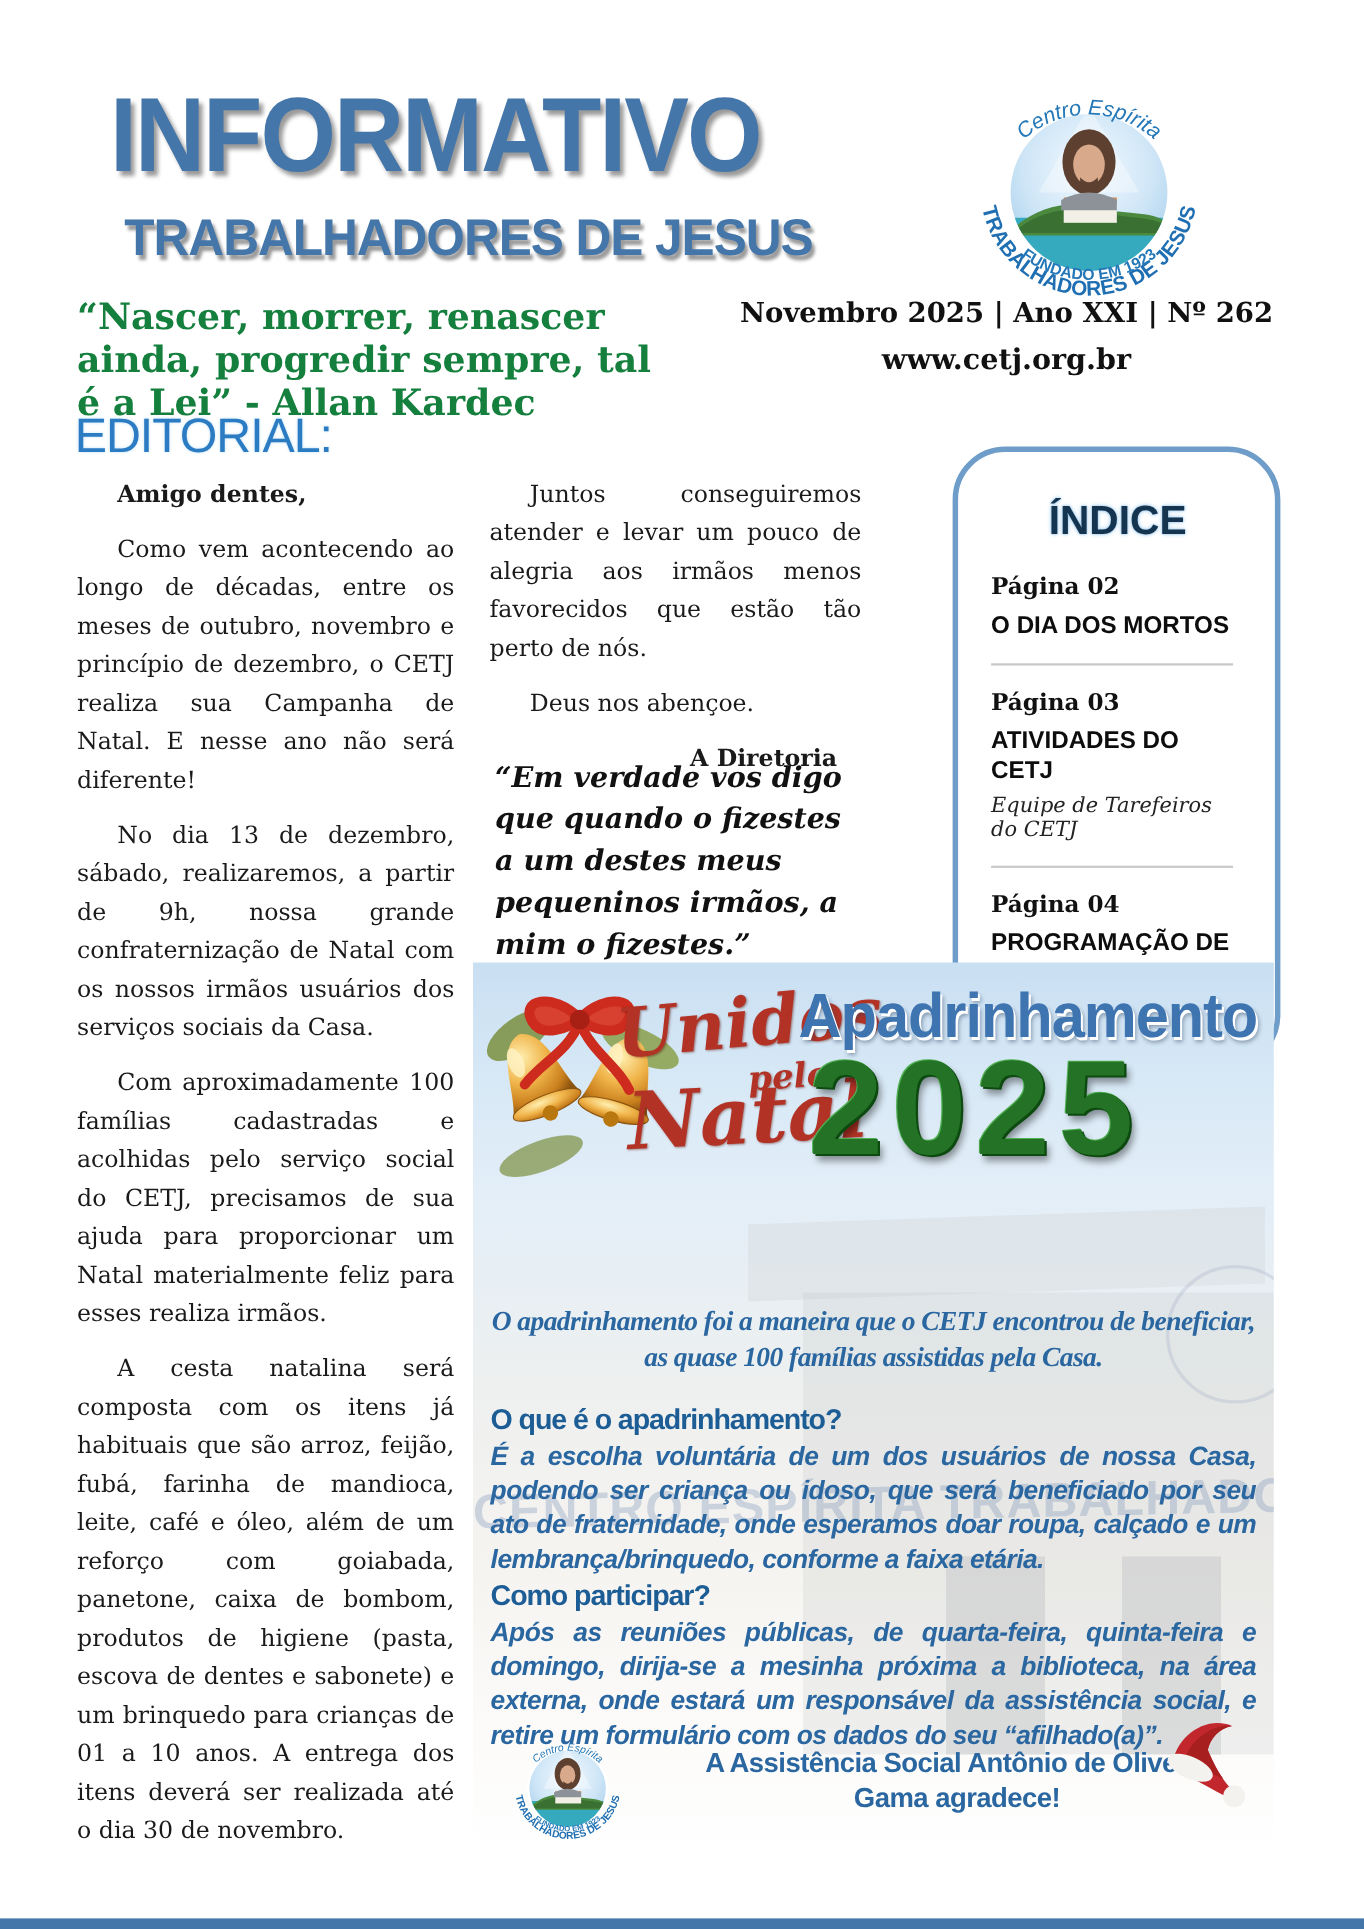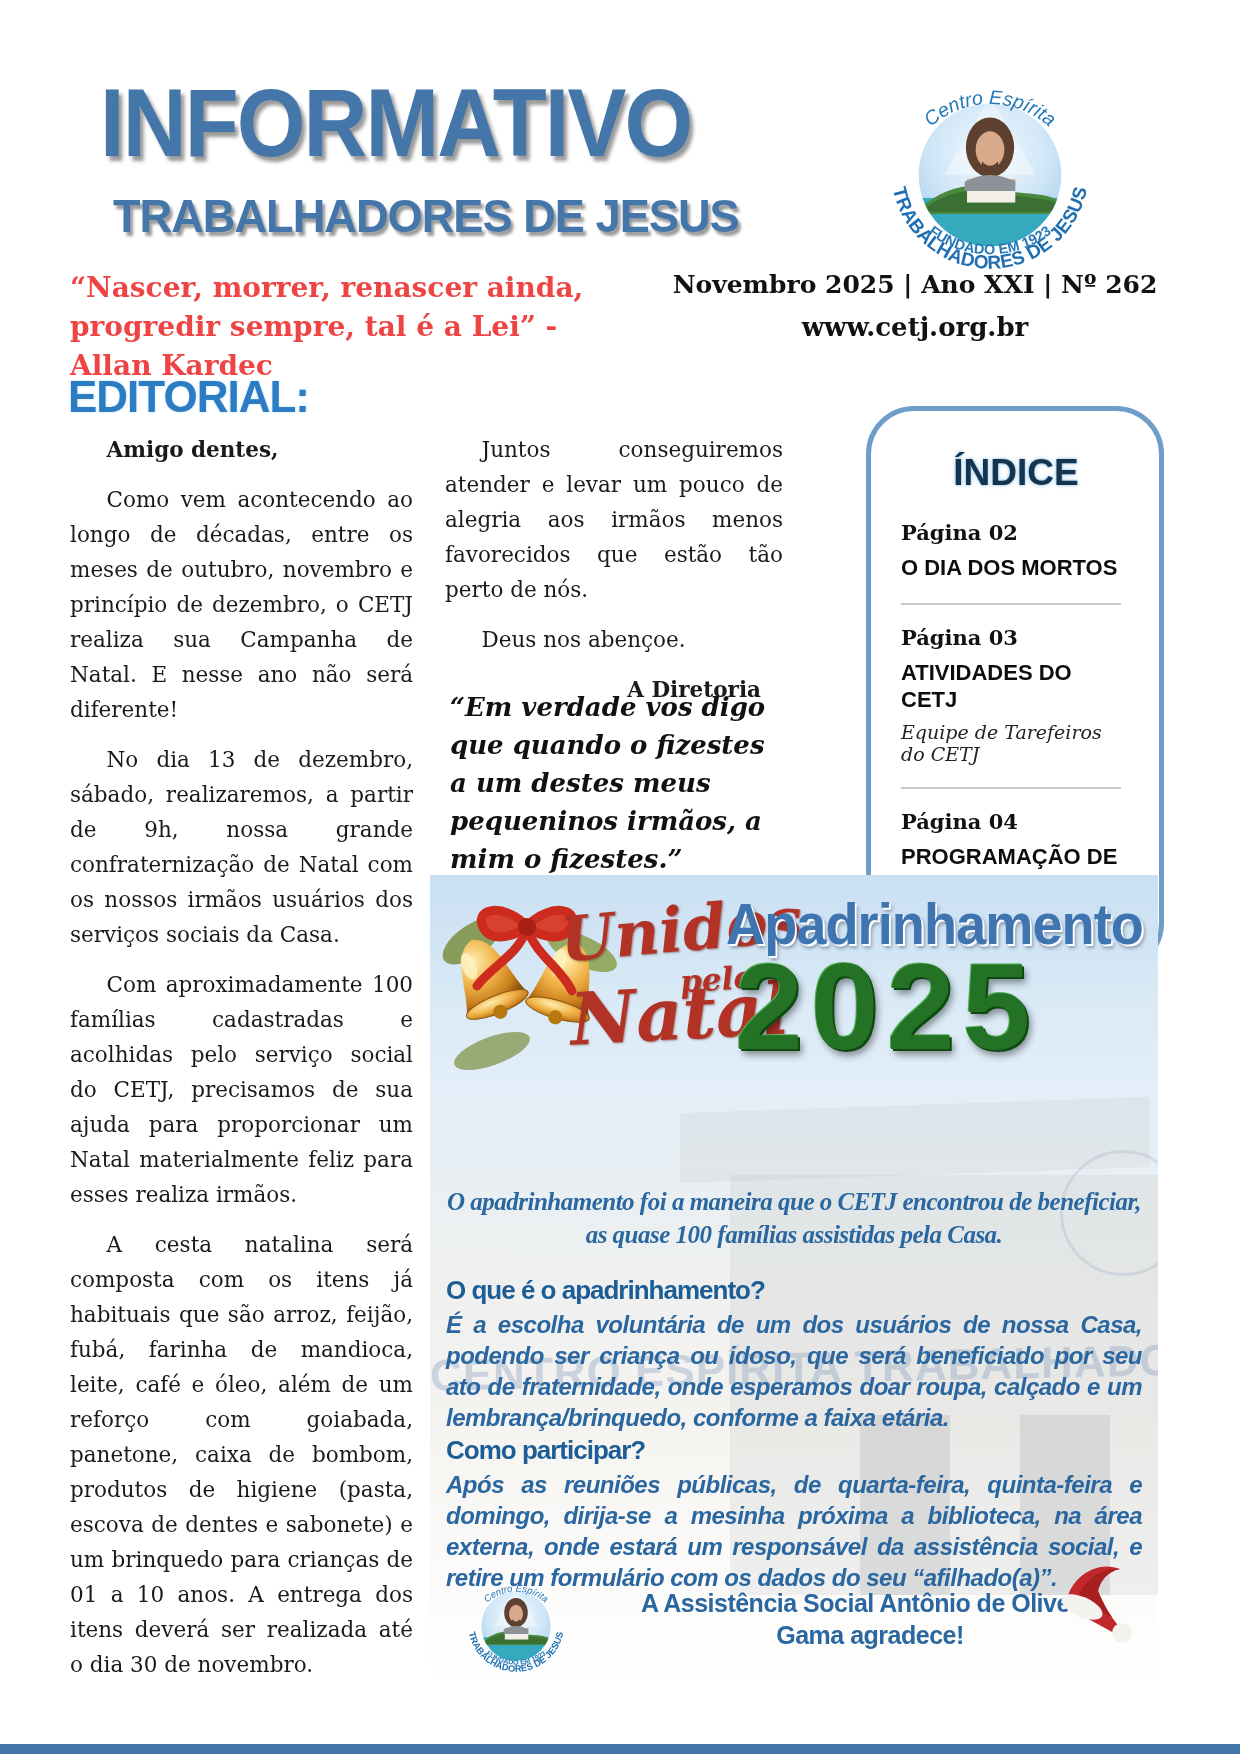--- a/index.html
+++ b/index.html
@@ -19,34 +19,34 @@
   }
   .sub-title{
     left:113px;top:188px;width:660px;
     font-family:"Liberation Sans", sans-serif;font-weight:bold;
     font-size:47px;letter-spacing:-1px;color:#4576a9;
     text-shadow:3px 4px 3px #9a9a9a;
     transform:scaleX(.96);transform-origin:left top;white-space:nowrap;
   }
   .kardec-quote{
     left:70px;top:268px;width:530px;
-    font-weight:bold;font-size:28px;line-height:39px;color:#ef4444;
+    font-weight:bold;font-size:33px;line-height:39px;color:#15803d;
   }
   .issue-line{
     left:650px;top:270px;width:530px;text-align:center;
     font-weight:bold;font-size:25px;color:#111;
   }
   .website{
     left:650px;top:312px;width:530px;text-align:center;
     font-weight:bold;font-size:26px;color:#111;
   }
   
   .editorial-heading{
     left:68px;top:372px;
-    font-family:"Liberation Sans", sans-serif;font-weight:bold;
+    font-family:"Liberation Sans", sans-serif;font-weight:normal;
     font-size:44px;color:#2b7cc2;letter-spacing:-1px;
     text-shadow:0 0 3px #bfe0f5;
   }
   .col{font-size:21.5px;line-height:35px;text-align:justify;}
   .col p{margin:0 0 15px 0;text-indent:1.7em;}
   .col-left{left:70px;top:432px;width:343px;height:1240px;overflow:hidden;}
   .col-mid{left:432px;top:432px;width:338px;margin-left:13px;}
   .salutation{font-weight:bold;}
   .signature{font-weight:bold;text-align:right;text-indent:0 !important;padding-right:22px;}
   .verse{

